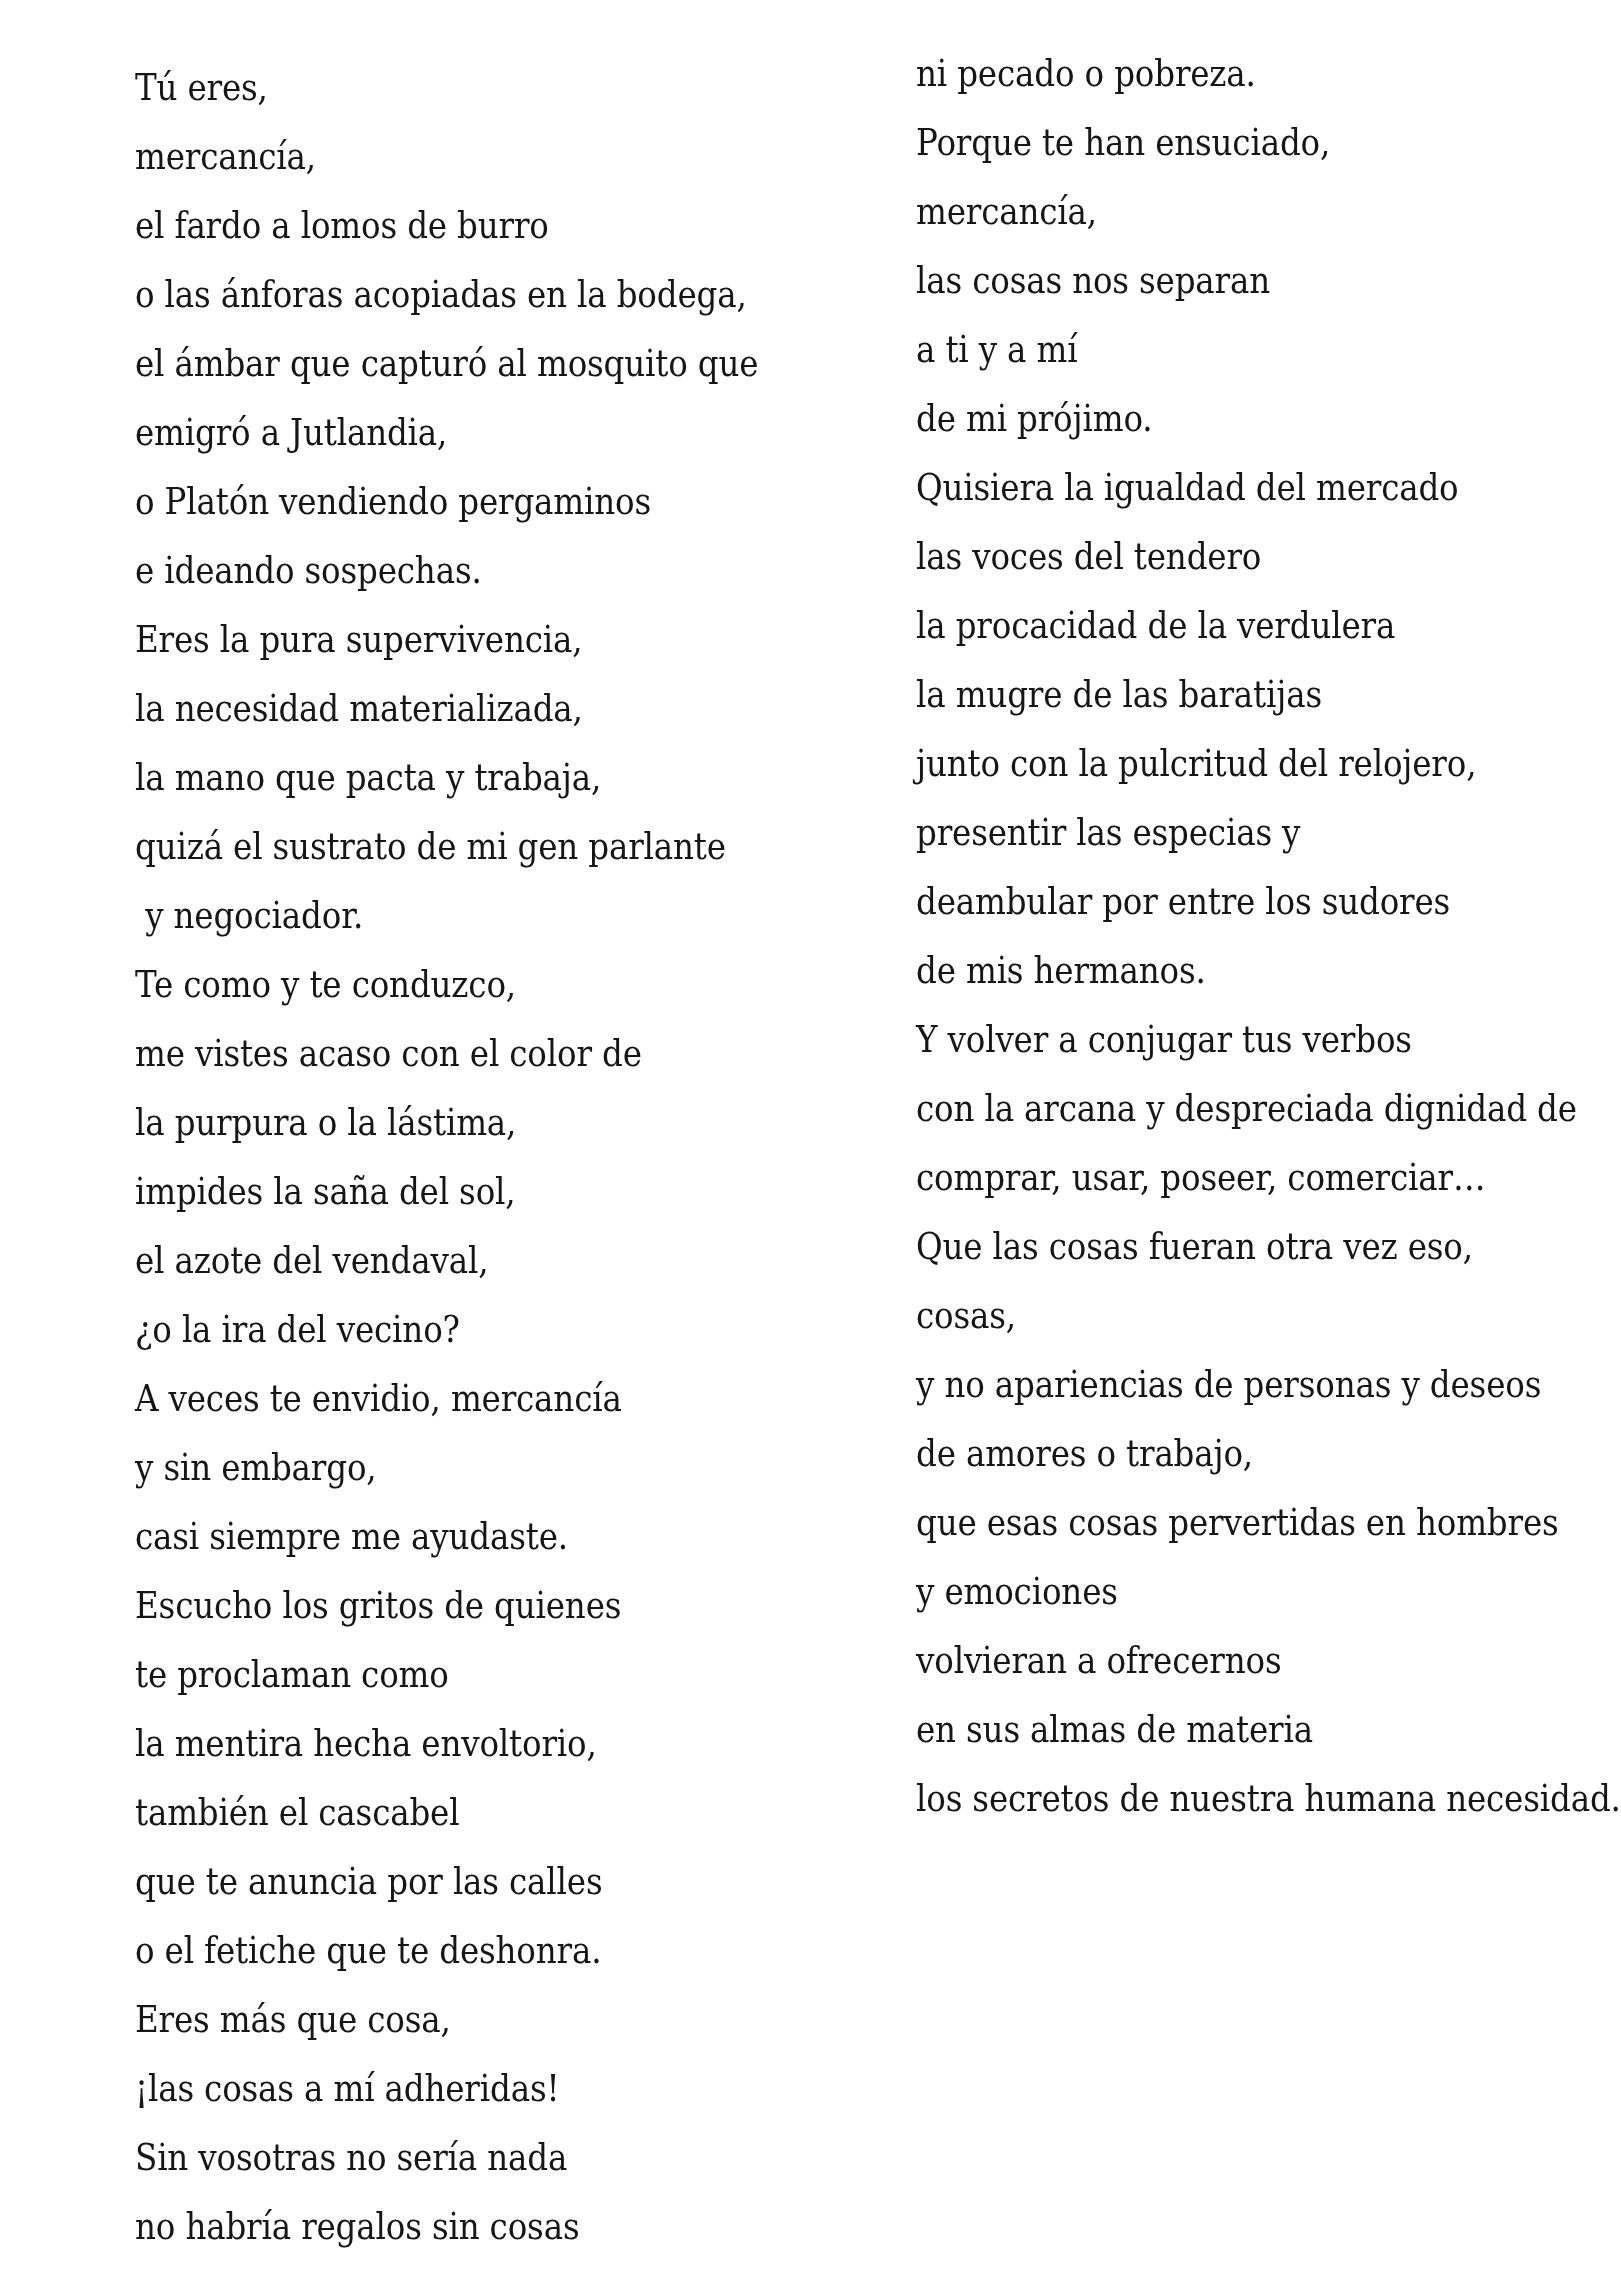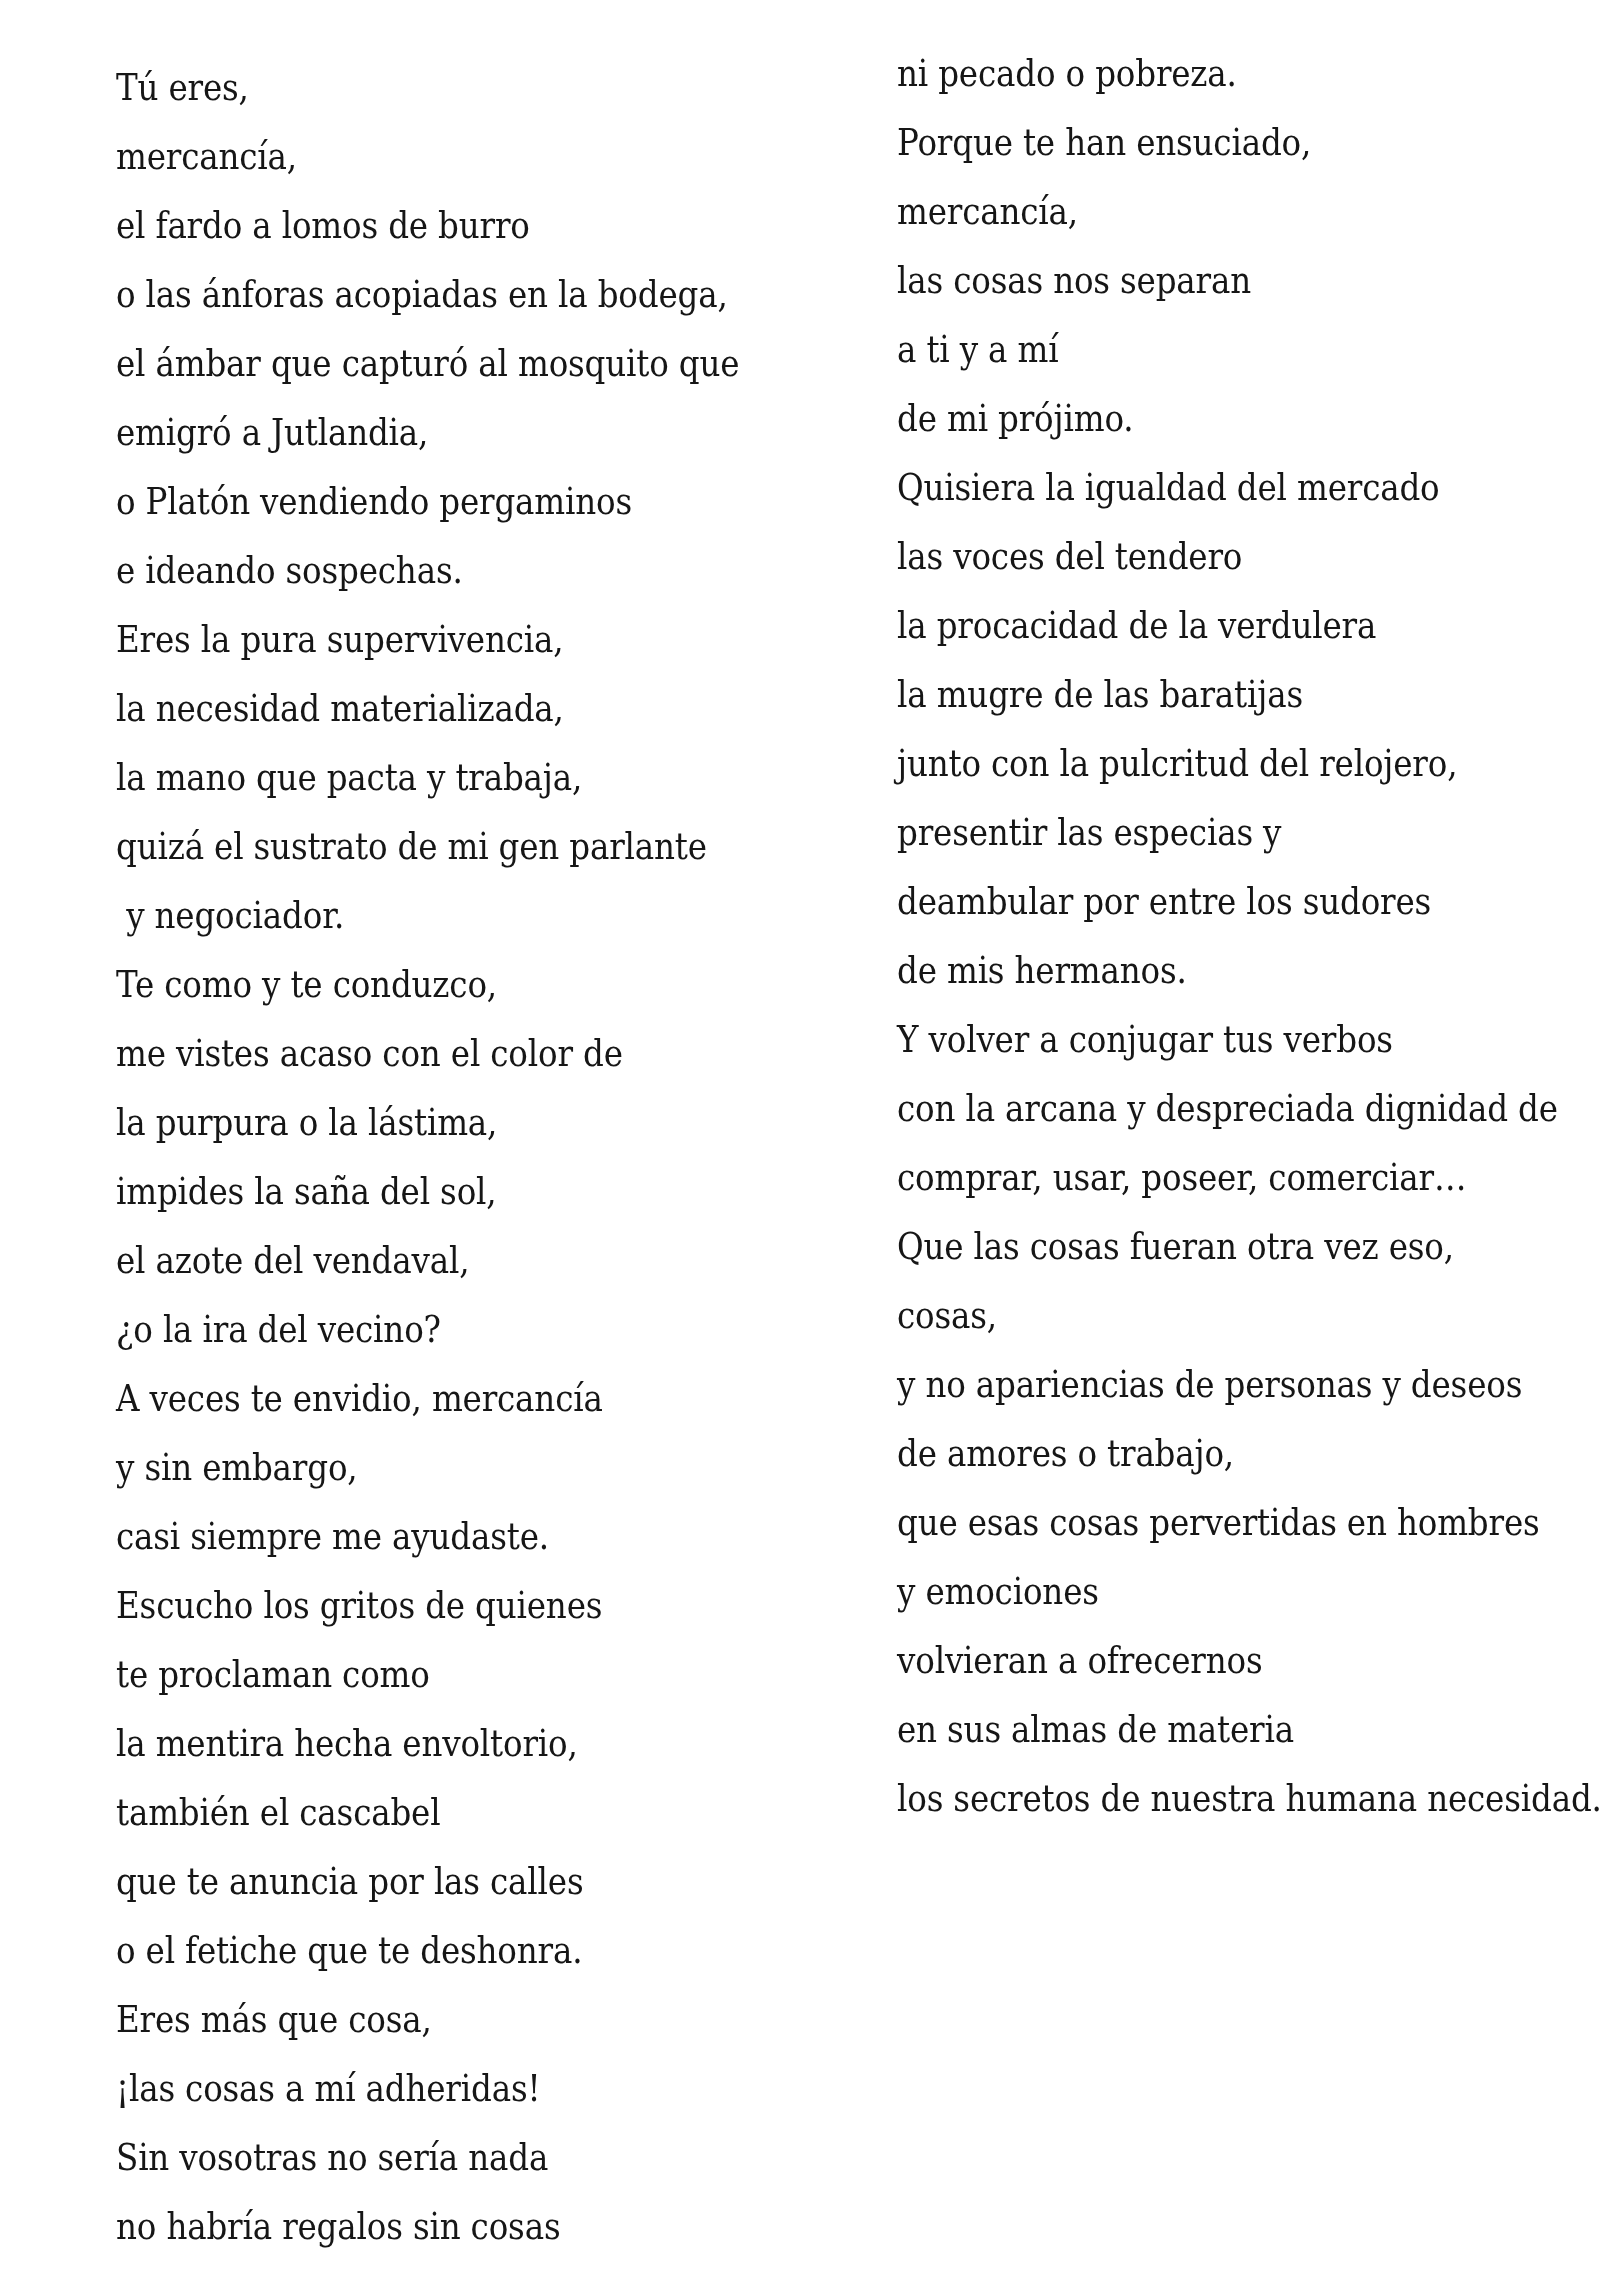--- a/index.html
+++ b/index.html
@@ -11,20 +11,21 @@
     width: 1621px;
     height: 2293px;
     position: relative;
     overflow: hidden;
     font-family: "DejaVu Serif", serif;
   }
   .poem-page {
     position: absolute;
     inset: 0;
     background: var(--page-bg, #ffffff);
+    margin-left: 19px;
   }
   .column {
     position: absolute;
     font-size: 37px;
     line-height: 69px;
     color: var(--text-color, #161616);
     transform: scaleX(0.88);
     transform-origin: top left;
     white-space: pre;
     letter-spacing: -0.2px;

